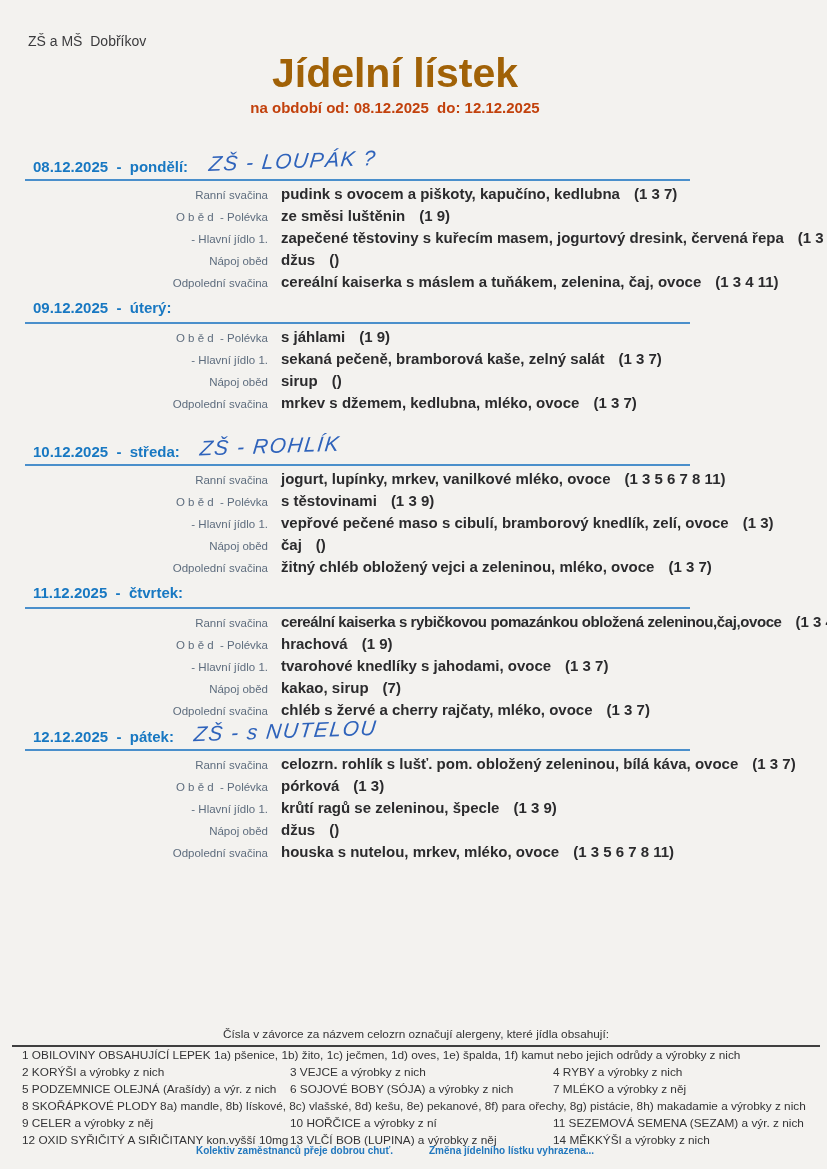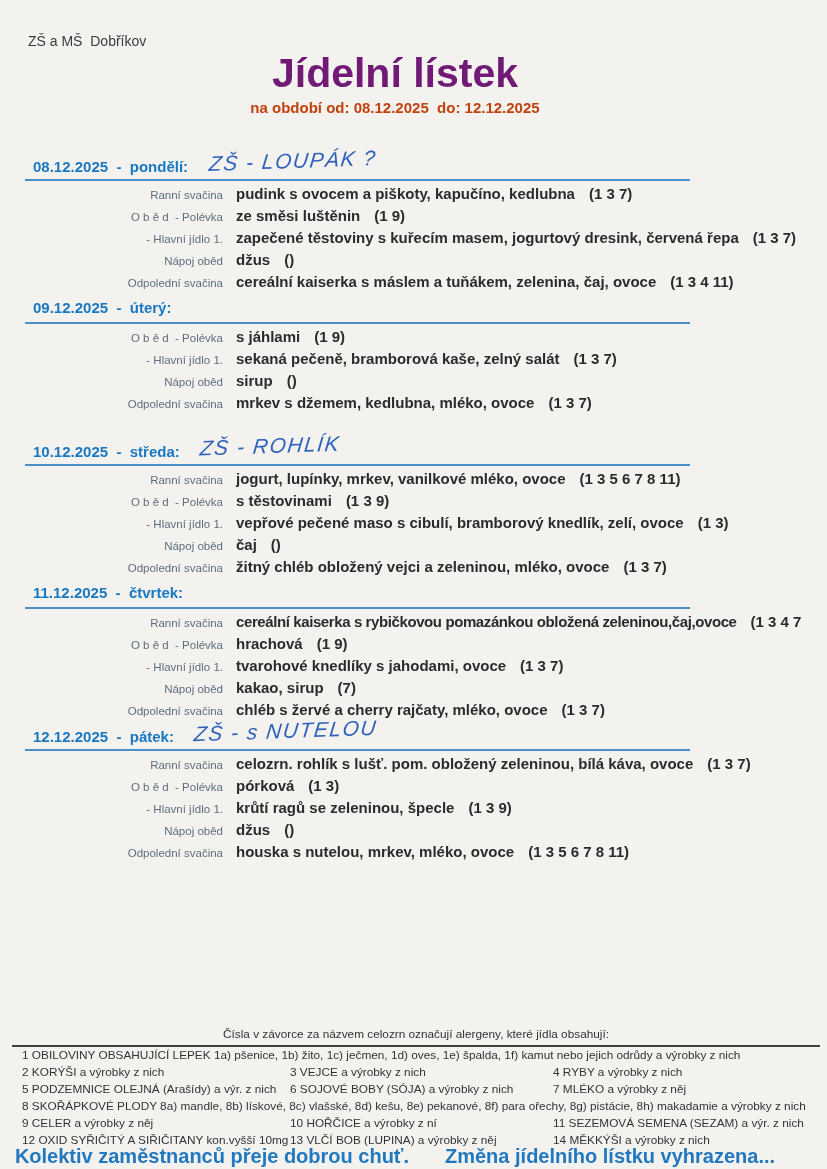--- a/index.html
+++ b/index.html
@@ -3,52 +3,52 @@
 <meta charset="utf-8">
 <style>
   html,body{margin:0;padding:0;background:#e7e7e5;}
   .sheet{
     position:relative;width:827px;height:1169px;margin:0 auto;
     background:#f3f2ef;overflow:hidden;
     font-family:"Liberation Sans", sans-serif;color:#2b2b2d;
   }
   .org{position:absolute;left:28px;top:33px;font-size:14px;color:#3b3b3d;white-space:pre;}
   .title{position:absolute;left:0;top:50px;width:790px;text-align:center;
-    font-size:41px;font-weight:bold;color:#701a75;}
+    font-size:41px;font-weight:bold;color:#a16207;}
   .subtitle{position:absolute;left:0;top:99px;width:790px;text-align:center;
     font-size:15px;font-weight:bold;color:#c2410c;white-space:pre;}
 
   .day{position:absolute;left:0;width:827px;}
   .day-head{padding-left:33px;height:24px;line-height:20px;}
   .day-title{font-size:15px;font-weight:bold;color:#1878c2;white-space:pre;}
   .handwriting{
     display:inline-block;margin-left:16px;position:relative;top:-4px;
     font-size:21px;font-style:italic;font-weight:500;color:#2f63bb;
     letter-spacing:1.5px;transform:rotate(-2deg) skewX(-8deg);white-space:pre;
   }
   .rule{height:2px;background:#4a8fcb;margin-left:25px;width:665px;}
-  .rows{margin-top:2px;}
+  .rows{margin-top:2px;padding-left:45px;}
   .row{height:22px;line-height:22px;white-space:nowrap;}
   .lbl{display:inline-block;width:223px;text-align:right;font-size:11.5px;
     color:#5e6d7e;white-space:pre;}
   .dish{font-size:15px;font-weight:bold;color:#2b2b2d;margin-left:13px;}
   .dish.tight{letter-spacing:-0.4px;}
   .alg{font-size:15px;font-weight:bold;color:#2b2b2d;margin-left:14px;}
 
   .allerg-block{position:absolute;left:12px;top:1026px;width:808px;
     font-size:11.8px;color:#333335;}
   .allerg-head{text-align:center;height:19px;line-height:17px;
     border-bottom:2px solid #3f3f3f;}
   .allerg-line{padding-left:10px;line-height:17px;white-space:nowrap;}
   .allerg-row{display:grid;grid-template-columns:268px 263px 1fr;
     padding-left:10px;line-height:17px;}
   .allerg-row span{white-space:nowrap;}
 
   .footer{position:absolute;left:0;top:1145px;width:790px;display:flex;
-    justify-content:center;gap:36px;font-size:20px;font-weight:bold;color:#2278be;}
+    justify-content:center;gap:36px;font-size:10px;font-weight:bold;color:#2278be;}
 </style>
 </head>
 <body>
 
 <div class="sheet">
 
   <div class="org">ZŠ a MŠ  Dobříkov</div>
   <div class="title">Jídelní lístek</div>
   <div class="subtitle">na období od: 08.12.2025  do: 12.12.2025</div>
 

